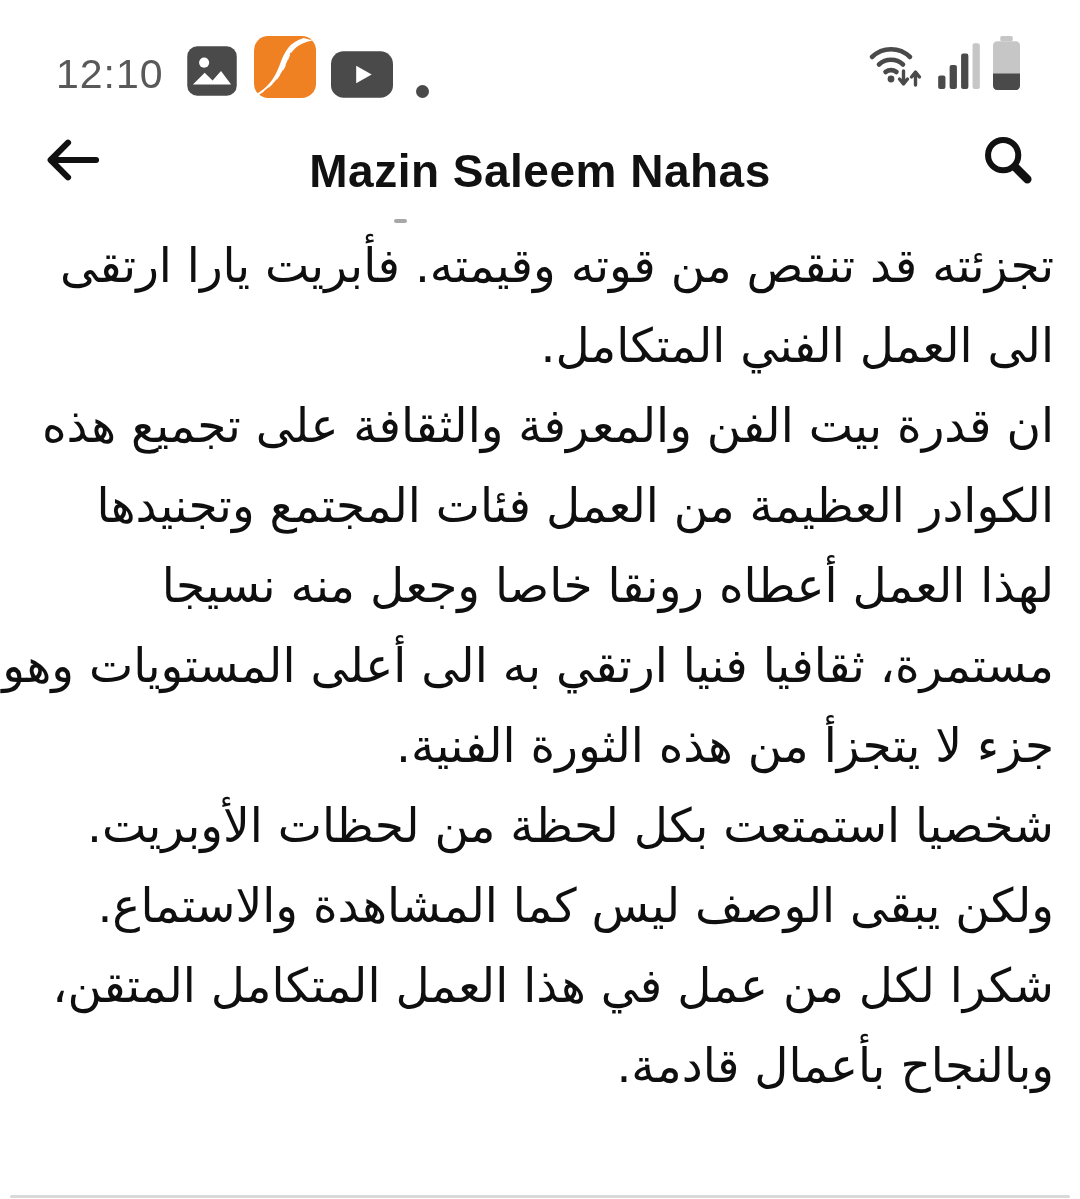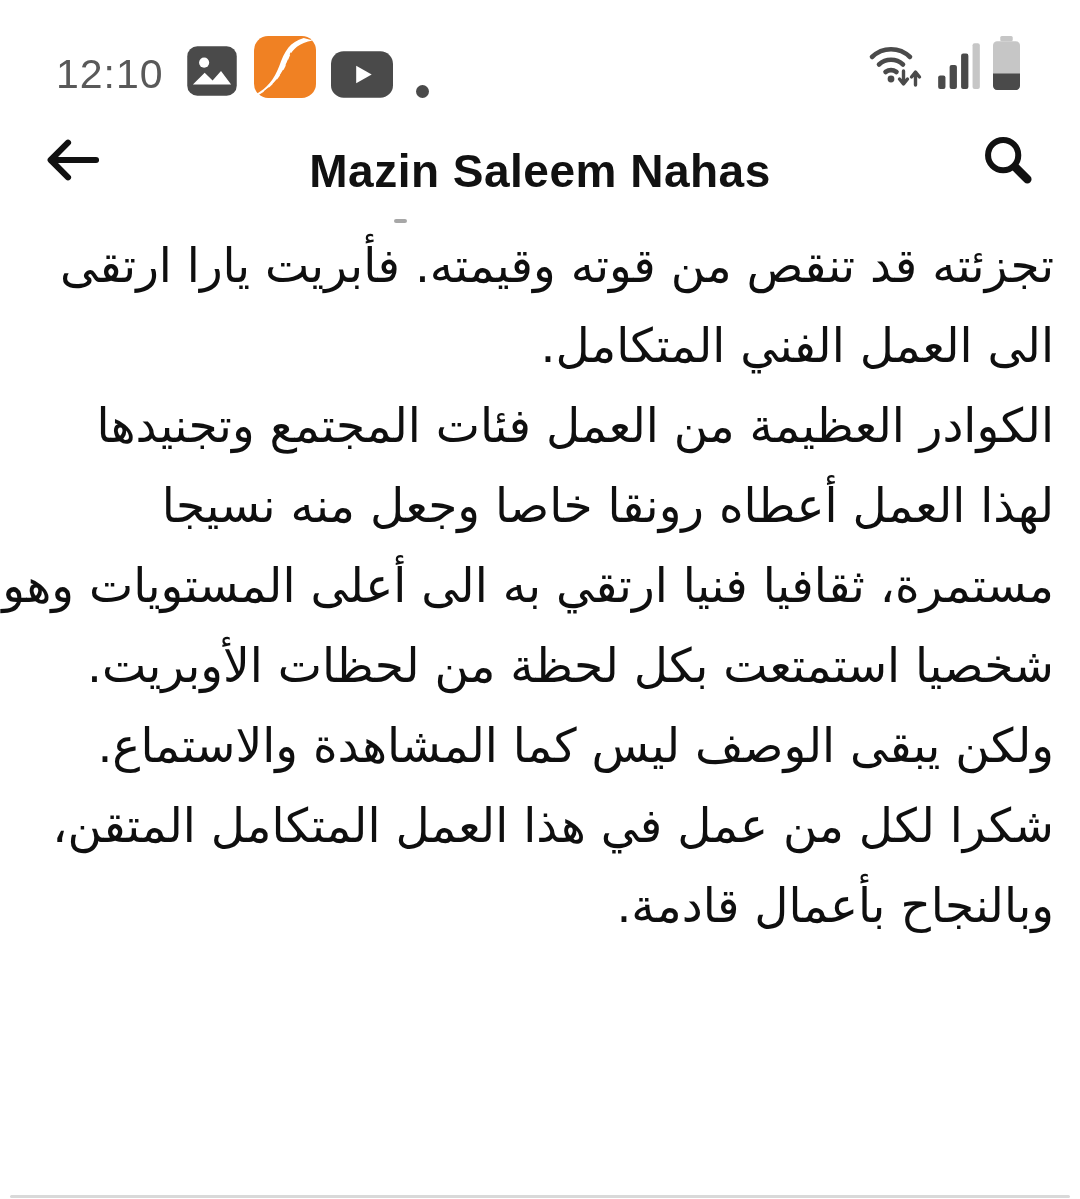--- a/index.html
+++ b/index.html
@@ -115,23 +115,25 @@
           <path d="M30.5 30.5 40 40" stroke="#111111" stroke-width="7" stroke-linecap="round"></path>
         </svg>
       </span>
     </button>
   </div>
 
   <div class="artifact"></div>
   <div class="content" dir="rtl">
     <div class="line">تجزئته قد تنقص من قوته وقيمته. فأبريت يارا ارتقى</div>
     <div class="line">الى العمل الفني المتكامل.</div>
+    <div class="line">ان قدرة بيت الفن والمعرفة والثقافة على تجميع هذه</div>
     <div class="line">الكوادر العظيمة من العمل فئات المجتمع وتجنيدها</div>
     <div class="line">لهذا العمل أعطاه رونقا خاصا وجعل منه نسيجا</div>
     <div class="line">مستمرة، ثقافيا فنيا ارتقي به الى أعلى المستويات وهو</div>
+    <div class="line">جزء لا يتجزأ من هذه الثورة الفنية.</div>
     <div class="line">شخصيا استمتعت بكل لحظة من لحظات الأوبريت.</div>
     <div class="line">ولكن يبقى الوصف ليس كما المشاهدة والاستماع.</div>
     <div class="line">شكرا لكل من عمل في هذا العمل المتكامل المتقن،</div>
     <div class="line">وبالنجاح بأعمال قادمة.</div>
   </div>
 
   <div class="divider"></div>
 </div>
 
 </body></html>

